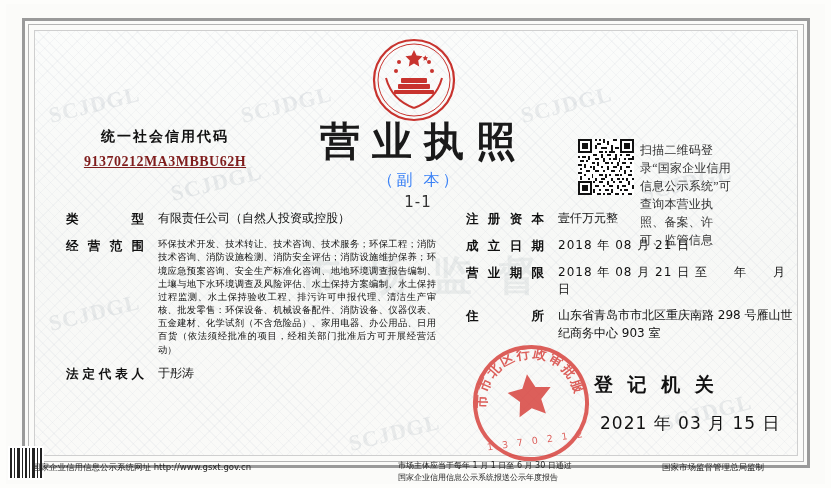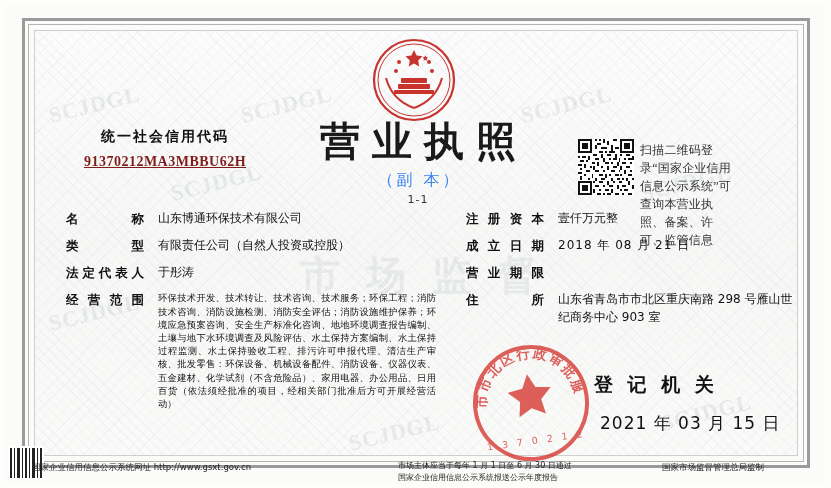--- a/index.html
+++ b/index.html
@@ -119,21 +119,21 @@
     margin-top: 6px;
     font-family: "DejaVu Sans", sans-serif;
     font-size: 16px;
     color: #3b82f6;
     letter-spacing: 3px;
     text-indent: 3px;
   }
   .title-code {
     margin-top: 2px;
     font-family: "DejaVu Sans", sans-serif;
-    font-size: 11px;
+    font-size: 15px;
     color: #333;
     letter-spacing: 1px;
   }
   
   .code-block {
     position: absolute;
     left: 70px;
     top: 128px;
     width: 190px;
     text-align: center;
@@ -457,48 +457,45 @@
         <rect x="19" y="28" width="2" height="1"></rect>
           <rect x="23" y="28" width="1" height="1"></rect>
           <rect x="26" y="28" width="2" height="1"></rect>
       </g>
     </svg>
   </div>
   <div class="qr-note">扫描二维码登录“国家企业信用信息公示系统”可查询本营业执照、备案、许可、监管信息</div>
 
   <div class="fields-left">
     <div class="field-row">
-      <div class="field-label">名　　称</div>
-      <div class="field-value">山东博通环保技术有限公司</div>
-    </div>
-    <div class="field-row">
       <div class="field-label">类　　型</div>
       <div class="field-value">有限责任公司（自然人投资或控股）</div>
     </div>
     <div class="field-row">
+      <div class="field-label">经营范围</div>
+      <div class="field-value small">环保技术开发、技术转让、技术咨询、技术服务；环保工程；消防技术咨询、消防设施检测、消防安全评估；消防设施维护保养；环境应急预案咨询、安全生产标准化咨询、地地环境调查报告编制、土壤与地下水环境调查及风险评估、水土保持方案编制、水土保持过程监测、水土保持验收工程、排污许可申报代理、清洁生产审核、批发零售：环保设备、机械设备配件、消防设备、仪器仪表、五金建材、化学试剂（不含危险品）、家用电器、办公用品、日用百货（依法须经批准的项目，经相关部门批准后方可开展经营活动）</div>
+    </div>
+    <div class="field-row">
       <div class="field-label">法定代表人</div>
       <div class="field-value">于彤涛</div>
     </div>
-    <div class="field-row">
-      <div class="field-label">经营范围</div>
-      <div class="field-value small">环保技术开发、技术转让、技术咨询、技术服务；环保工程；消防技术咨询、消防设施检测、消防安全评估；消防设施维护保养；环境应急预案咨询、安全生产标准化咨询、地地环境调查报告编制、土壤与地下水环境调查及风险评估、水土保持方案编制、水土保持过程监测、水土保持验收工程、排污许可申报代理、清洁生产审核、批发零售：环保设备、机械设备配件、消防设备、仪器仪表、五金建材、化学试剂（不含危险品）、家用电器、办公用品、日用百货（依法须经批准的项目，经相关部门批准后方可开展经营活动）</div>
-    </div>
   </div>
 
   <div class="fields-right">
     <div class="field-row">
       <div class="field-label">注册资本</div>
       <div class="field-value">壹仟万元整</div>
     </div>
     <div class="field-row">
       <div class="field-label">成立日期</div>
       <div class="date-value">2018 年 08 月 21 日</div>
     </div>
     <div class="field-row">
       <div class="field-label">营业期限</div>
+      <div class="date-value">2018 年 08 月 21 日 至　　年　　月　　日</div>
     </div>
     <div class="field-row">
       <div class="field-label">住　　所</div>
       <div class="field-value">山东省青岛市市北区重庆南路 298 号雁山世纪商务中心 903 室</div>
     </div>
   </div>
 
   <div class="reg-authority">登 记 机 关</div>
   <div class="issue-date">2021 年 03 月 15 日</div>
 

